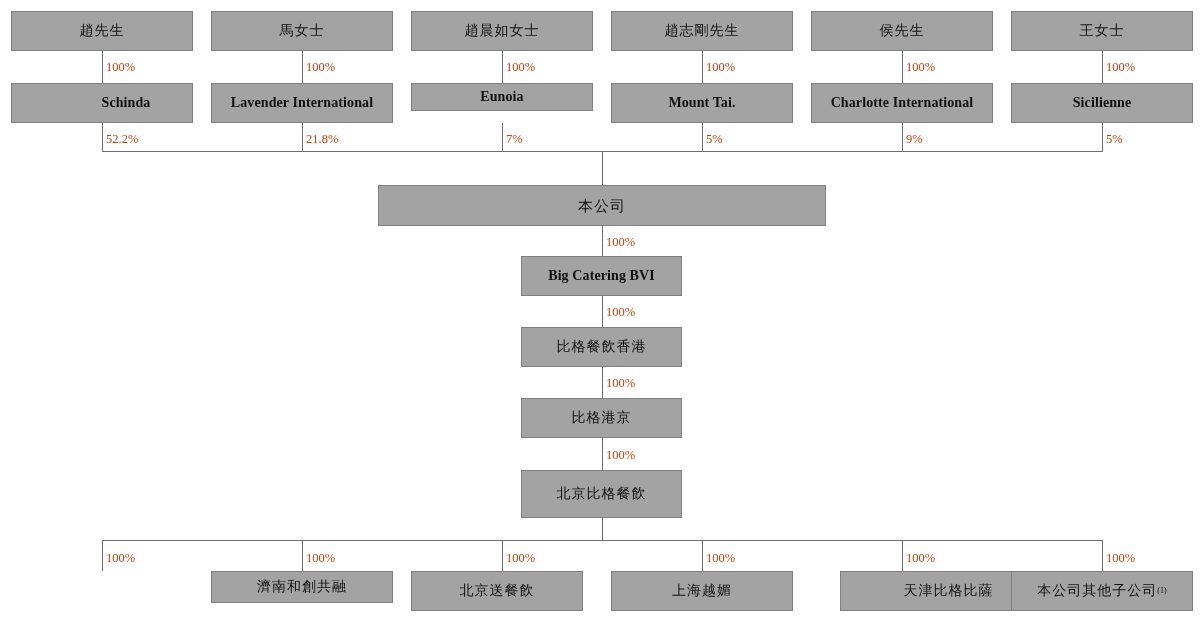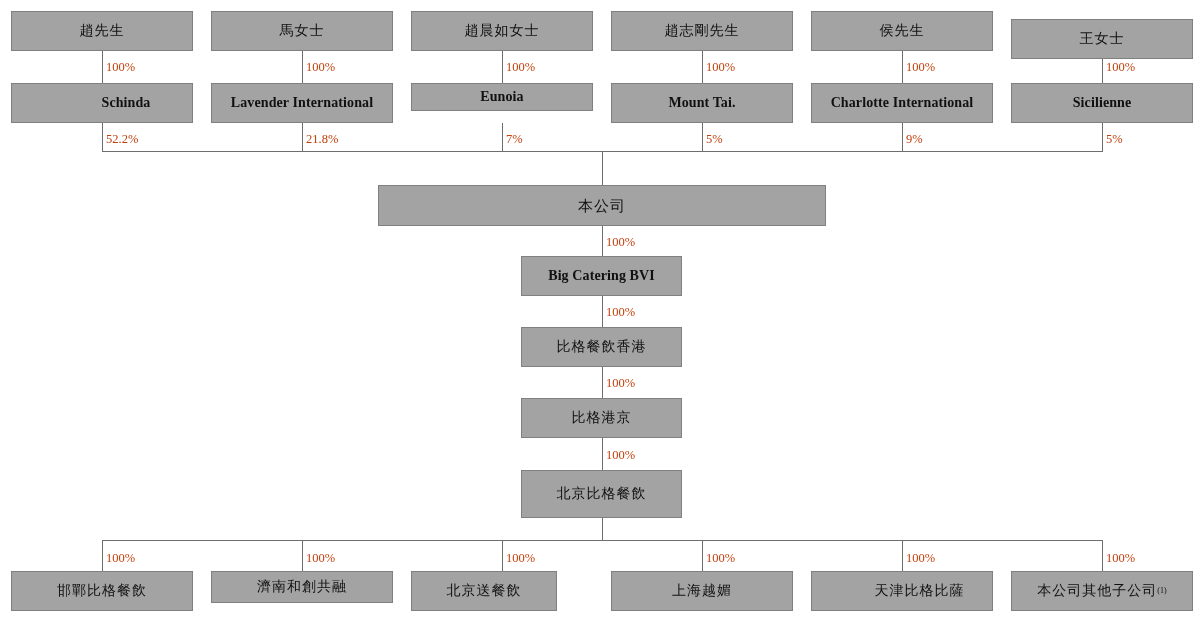--- a/index.html
+++ b/index.html
@@ -75,21 +75,21 @@
 </head>
 <body>
 
 <div id="chart">
 
   <div class="node cjk" style="left:11px;  top:11px;  width:182px; height:40px;">趙先生</div>
   <div class="node cjk" style="left:211px; top:11px;  width:182px; height:40px;">馬女士</div>
   <div class="node cjk" style="left:411px; top:11px;  width:182px; height:40px;">趙晨如女士</div>
   <div class="node cjk" style="left:611px; top:11px;  width:182px; height:40px;">趙志剛先生</div>
   <div class="node cjk" style="left:811px; top:11px;  width:182px; height:40px;">侯先生</div>
-  <div class="node cjk" style="left:1011px;top:11px;  width:182px; height:40px;margin-top:8px;">王女士</div>
+  <div class="node cjk" style="left:1011px;top:11px;  width:182px; height:40px;">王女士</div>
 
   <div class="vline" style="left:102px;  top:51px; height:32px;"></div>
   <div class="vline" style="left:302px;  top:51px; height:32px;"></div>
   <div class="vline" style="left:502px;  top:51px; height:32px;"></div>
   <div class="vline" style="left:702px;  top:51px; height:32px;"></div>
   <div class="vline" style="left:902px;  top:51px; height:32px;"></div>
   <div class="vline" style="left:1102px; top:51px; height:32px;"></div>
 
   <div class="pct" style="left:106px;  top:60px;">100%</div>
   <div class="pct" style="left:306px;  top:60px;">100%</div>
@@ -153,23 +153,22 @@
   <div class="vline" style="left:902px;  top:540px; height:31px;"></div>
   <div class="vline" style="left:1102px; top:540px; height:31px;"></div>
 
   <div class="pct" style="left:106px;  top:551px;">100%</div>
   <div class="pct" style="left:306px;  top:551px;">100%</div>
   <div class="pct" style="left:506px;  top:551px;">100%</div>
   <div class="pct" style="left:706px;  top:551px;">100%</div>
   <div class="pct" style="left:906px;  top:551px;">100%</div>
   <div class="pct" style="left:1106px; top:551px;">100%</div>
 
-  <div class="node cjk" style="left:11px;  top:571px; width:182px; height:40px;">邯鄲比格餐飲</div>
   <div class="node cjk" style="left:211px; top:571px; width:182px; height:32px;">濟南和創共融</div>
-  <div class="node cjk" style="left:411px; top:571px; width:146px; height:40px;">北京送餐飲</div>
+  <div class="node cjk" style="left:411px; top:571px; width:172px; height:40px;">北京送餐飲</div>
   <div class="node cjk" style="left:611px; top:571px; width:182px; height:40px;">上海越媚</div>
-  <div class="node cjk" style="left:811px; top:571px; width:182px; height:40px;padding-left:35px;">天津比格比薩</div>
+  <div class="node cjk" style="left:840px; top:571px; width:182px; height:40px;padding-left:35px;">天津比格比薩</div>
   <div class="node cjk" style="left:1011px;top:571px; width:182px; height:40px;">
     <span>本公司其他子公司</span>
       <span class="sup">(1)</span>
   </div>
 
 </div>
 
 </body></html>

